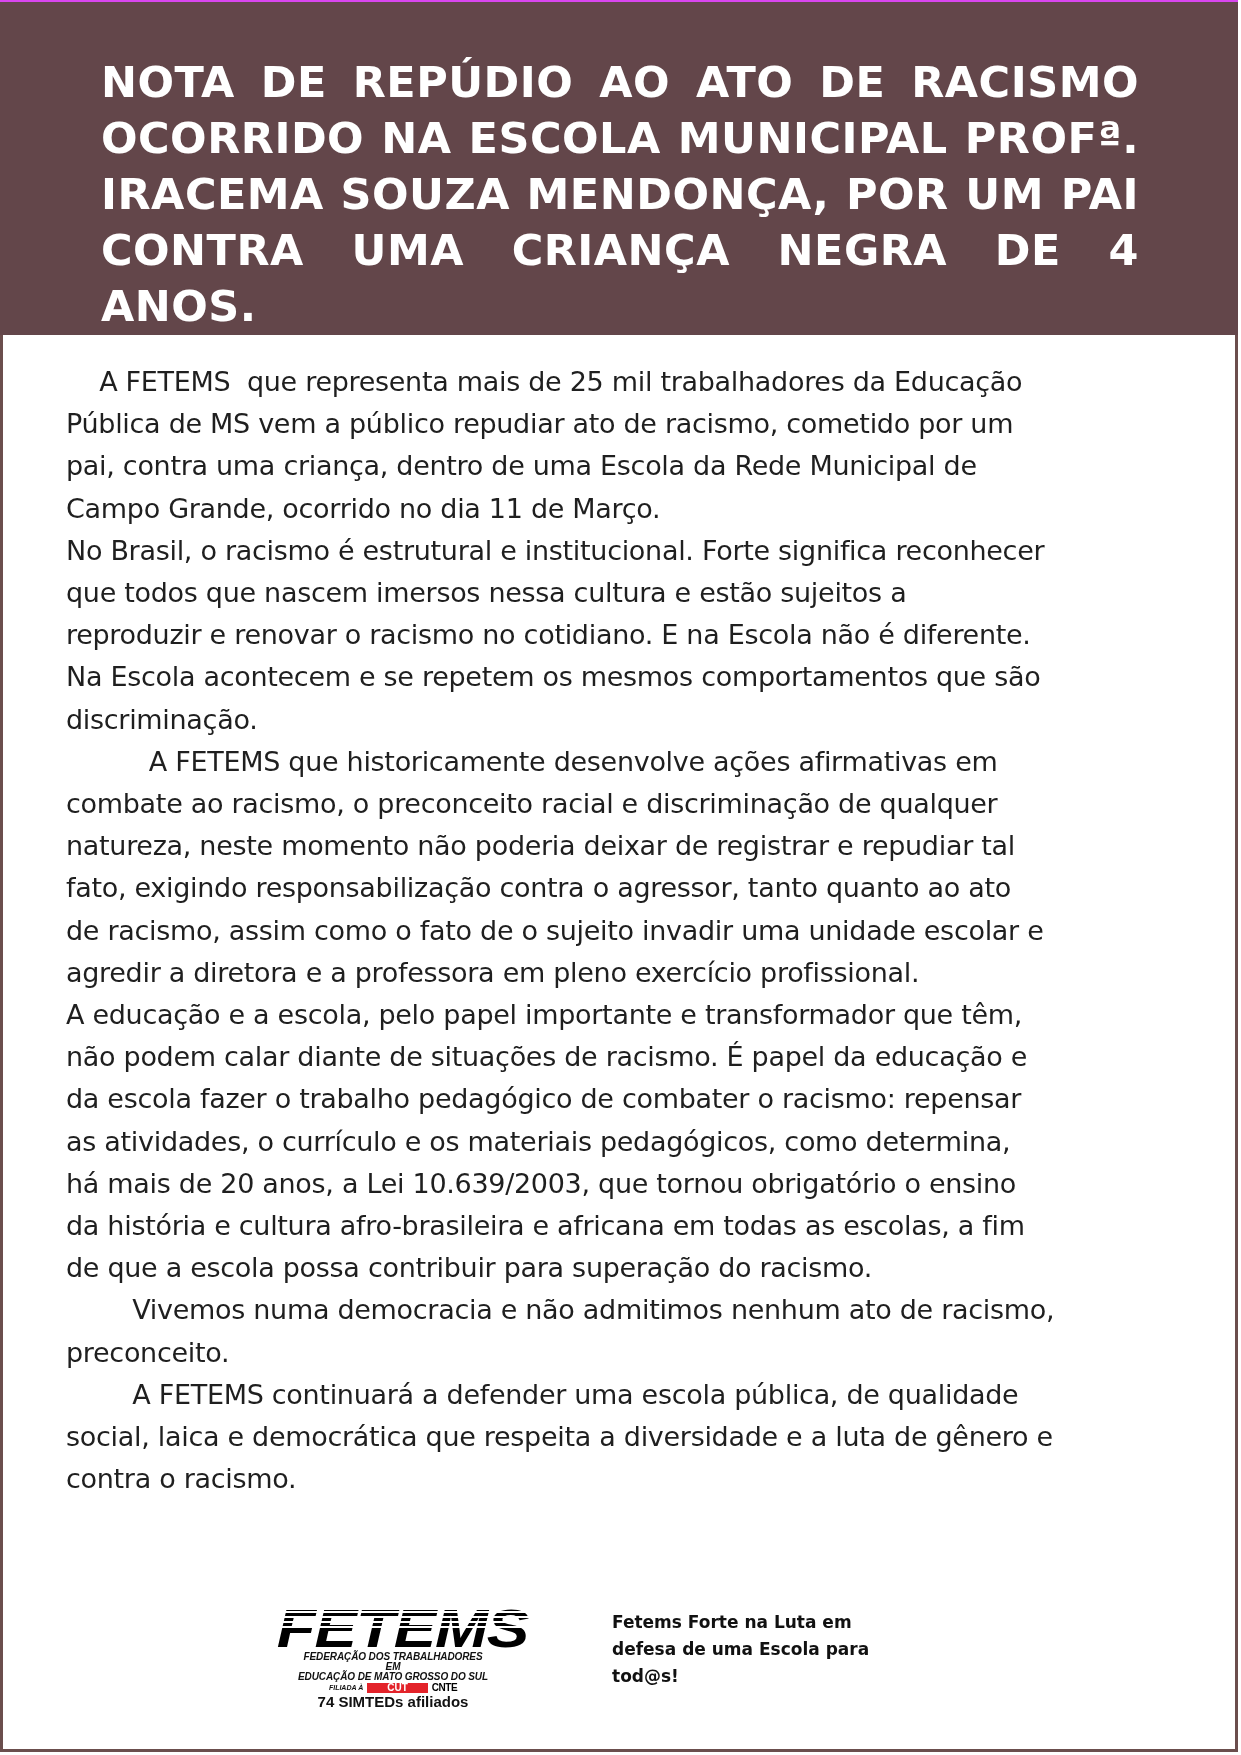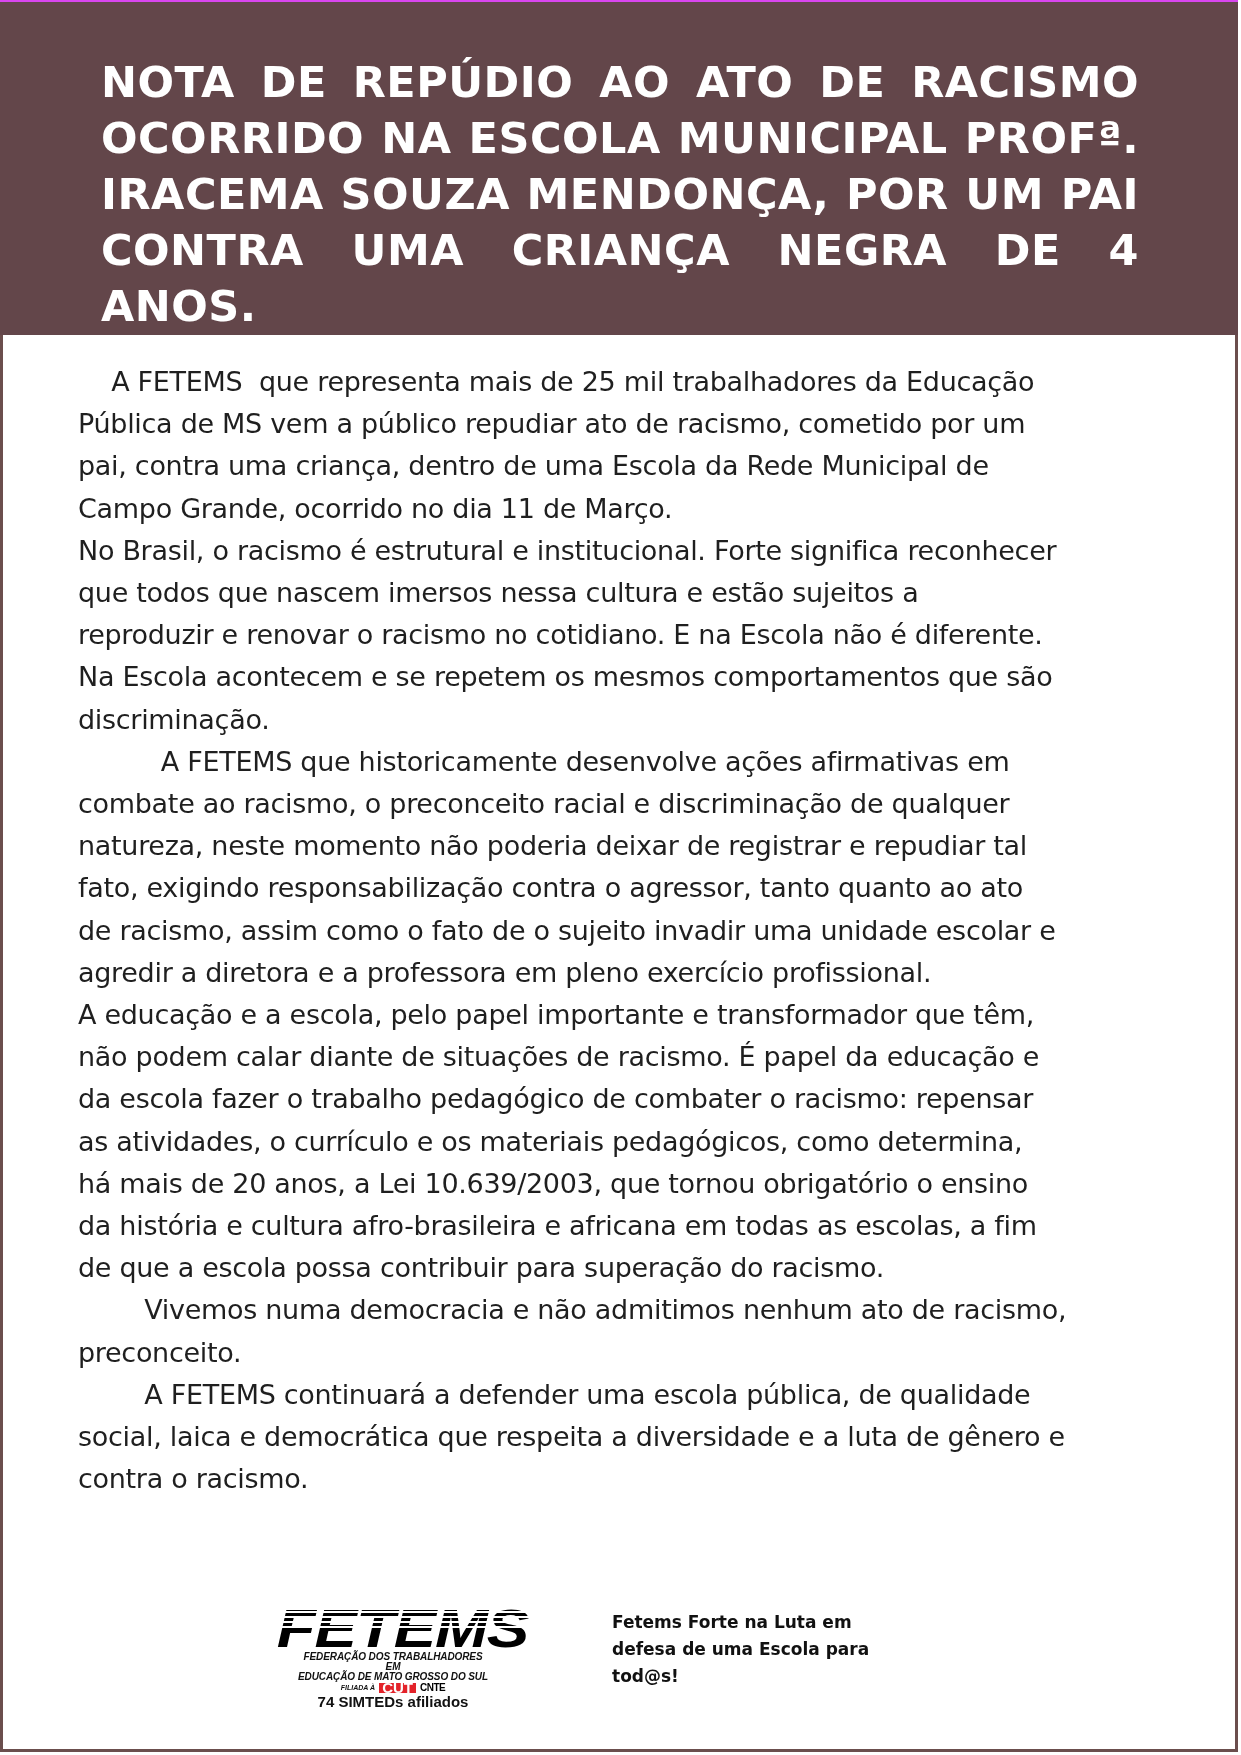--- a/index.html
+++ b/index.html
@@ -53,21 +53,20 @@
     .body-text {
       position: absolute;
       left: 66px;
       top: 361px;
       width: 1110px;
       color: #1f1f1f;
       font-family: "DejaVu Sans", sans-serif;
       font-size: 27px;
       line-height: 42.2px;
       letter-spacing: -0.3px;
-      margin-left: 12px;
     }
     .body-text p {
       margin: 0;
       white-space: nowrap;
     }
     .footer-logo {
       position: absolute;
       left: 296px;
       top: 1604px;
       width: 194px;
@@ -113,23 +112,23 @@
       color: #111111;
       display: flex;
       justify-content: center;
       align-items: center;
       gap: 4px;
     }
     .badge-cut {
       background: #e3232a;
       color: #ffffff;
       font-style: normal;
-      font-size: 15px;
+      font-size: 10px;
       line-height: 10px;
-      padding: 0 3px;
+      padding: 0 20px;
       font-weight: bold;
     }
     .badge-cnte {
       color: #000000;
       font-style: normal;
       font-size: 10px;
       font-weight: 900;
       letter-spacing: -0.5px;
     }
     .logo-affiliates {

